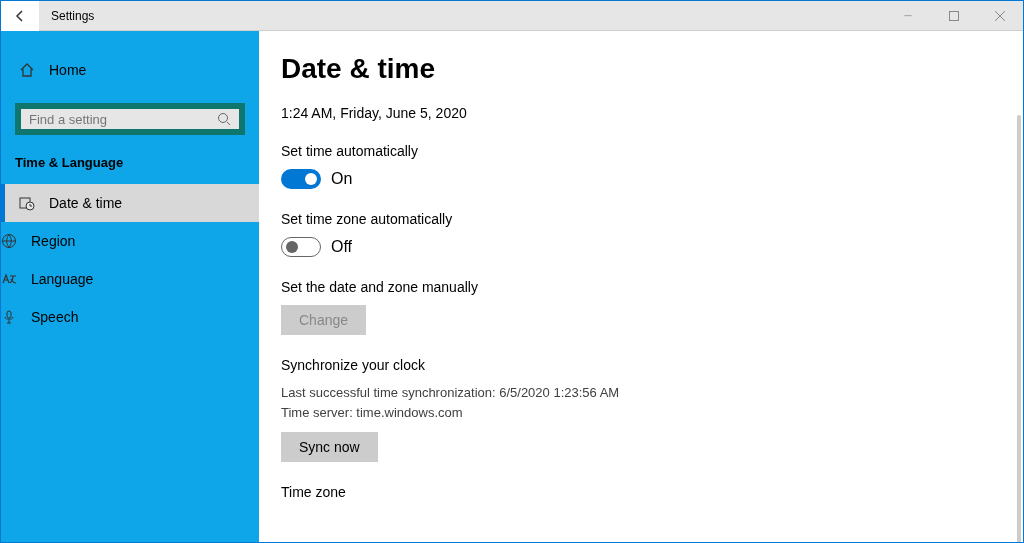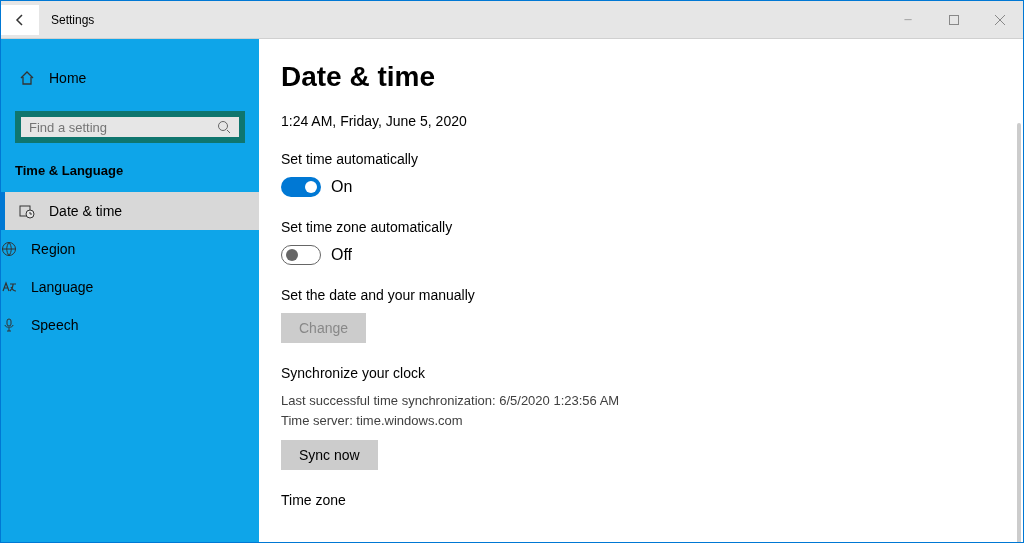--- a/index.html
+++ b/index.html
@@ -1,18 +1,18 @@
 <!DOCTYPE html>
 <html><head>
 <meta charset="utf-8">
 <style>
 * { margin: 0; padding: 0; box-sizing: border-box; font-family: "Segoe UI", sans-serif; }
 body { width: 1024px; height: 543px; overflow: hidden; background: #fff; border: 1px solid #0078d4; position: relative; }
 
-.titlebar { height: 38px; background: #e6e6e6; display: flex; align-items: center; border-bottom: 1px solid #d0d0d0; }
+.titlebar { height: 30px; background: #e6e6e6; display: flex; align-items: center; border-bottom: 1px solid #d0d0d0; }
 .titlebar .back { width: 38px; height: 30px; display:flex; align-items:center; justify-content:center; background:#fff; }
 .titlebar .title { font-size: 12px; padding-left: 12px; color:#000; }
 .winctrls { margin-left:auto; display:flex; }
 .winctrls div { width:46px; height:30px; display:flex; align-items:center; justify-content:center; color:#888; font-size:10px; }
 
 .content { display:flex; height: calc(100% - 30px); }
 
 .sidebar { width: 258px; background:#0ea5e9; display:flex; flex-direction:column; padding-top:20px; }
 .sidebar .home { display:flex; align-items:center; height:38px; padding-left:18px; font-size:14px; color:#000; gap:14px; }
 .search { margin: 14px 14px 14px 14px; height:32px; border:6px solid #0f766e; display:flex; align-items:center; padding:0 8px; justify-content:space-between; background:#e6e6e6; }
@@ -148,21 +148,21 @@
         <div class="label">Set time zone automatically</div>
         <div class="toggle-row">
           <div class="toggle off">
               <div class="knob"></div>
             </div>
           <span>Off</span>
         </div>
       </div>
 
       <div class="section">
-        <div class="label">Set the date and your manually</div>
+        <div class="label">Set the date and zone manually</div>
         <button class="btn disabled">Change</button>
       </div>
 
       <div class="section">
         <div class="label">Synchronize your clock</div>
         <div class="sync-info">
           <div>Last successful time synchronization: 6/5/2020 1:23:56 AM</div>
           <div>Time server: time.windows.com</div>
         </div>
         <button class="btn">Sync now</button>

